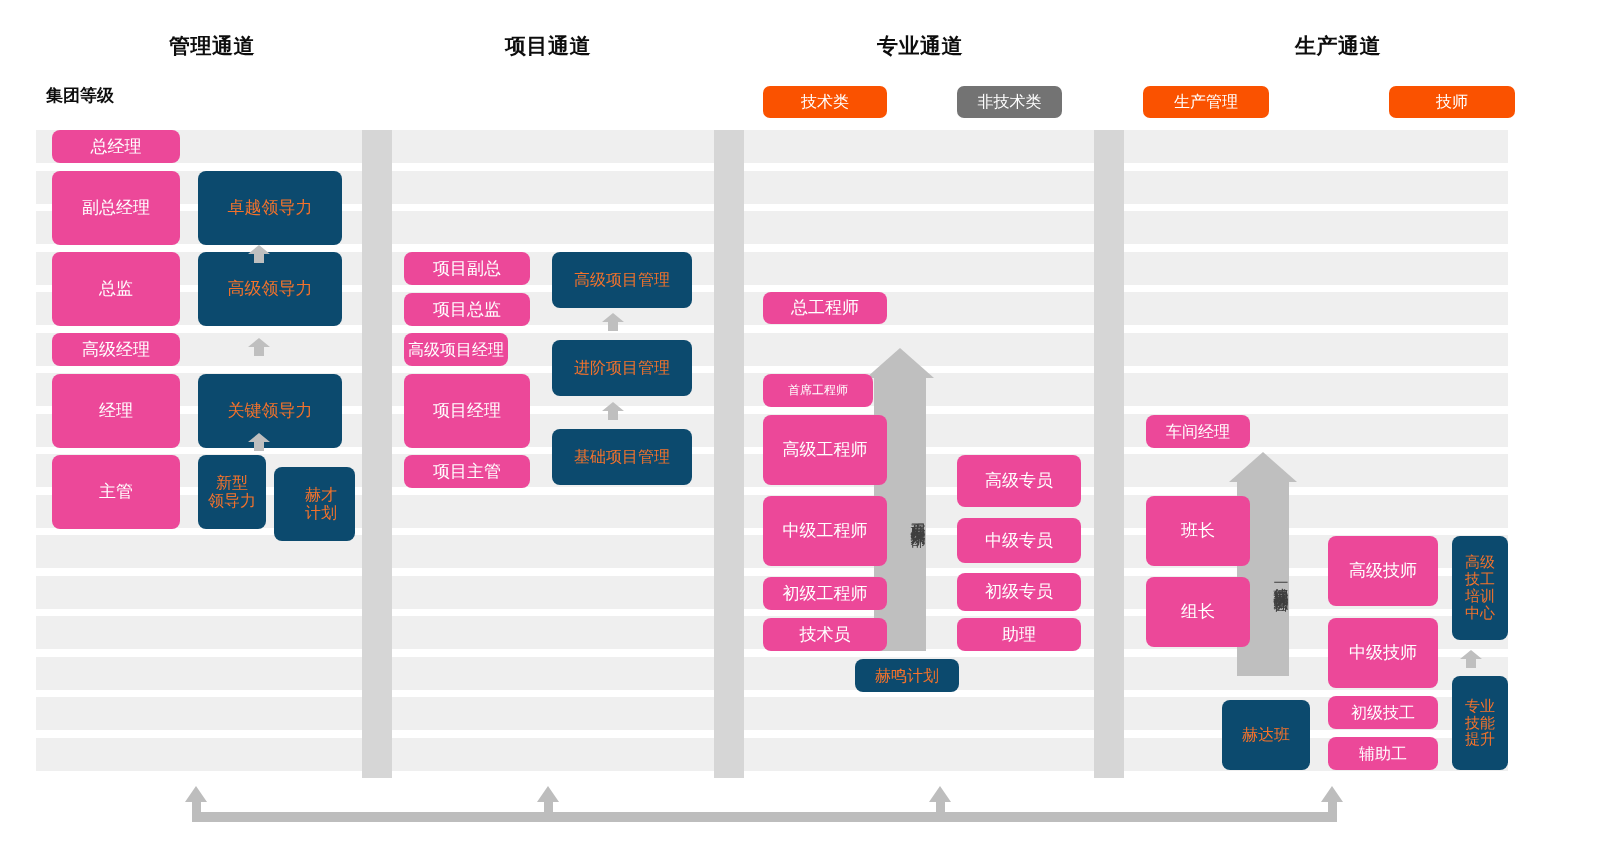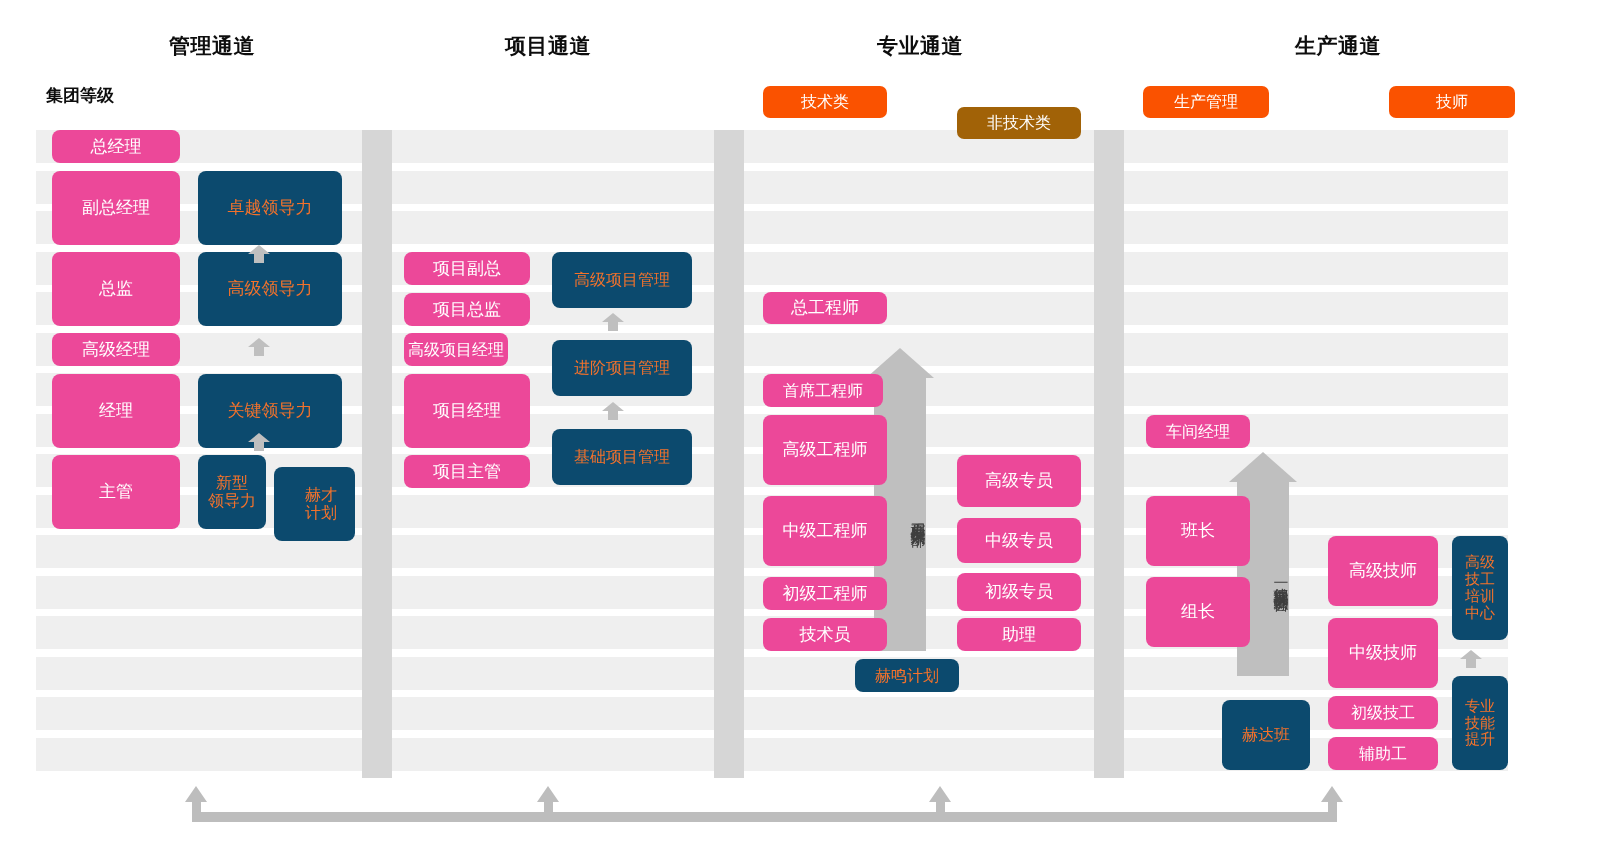--- a/index.html
+++ b/index.html
@@ -72,21 +72,21 @@
       <div class="row" style="left: 36px; top: 616px; width: 1472px; height: 33px; background: rgb(239, 239, 239);"></div>
       <div class="row" style="left: 36px; top: 656.5px; width: 1472px; height: 33px; background: rgb(239, 239, 239);"></div>
       <div class="row" style="left: 36px; top: 697px; width: 1472px; height: 33px; background: rgb(239, 239, 239);"></div>
       <div class="row" style="left: 36px; top: 737.5px; width: 1472px; height: 33px; background: rgb(239, 239, 239);"></div>
       <div class="sep" style="left: 362px; width: 30px; background: rgb(214, 214, 214);"></div>
       <div class="sep" style="left: 714px; width: 30px; background: rgb(214, 214, 214);"></div>
       <div class="sep" style="left: 1094px; width: 30px; background: rgb(214, 214, 214);"></div>
     </div>
   <div id="layer-pills">
       <div class="pill" style="left: 763px; top: 86px; width: 124px; height: 32px; background: rgb(250, 82, 0); color: rgb(255, 255, 255);">技术类</div>
-      <div class="pill" style="left: 957px; top: 86px; width: 124px; height: 32px; background: #a16207; color: rgb(255, 255, 255); margin-top: 21px;">非技术类</div>
+      <div class="pill" style="left: 957px; top: 86px; width: 105px; height: 32px; background: #737373; color: rgb(255, 255, 255);">非技术类</div>
       <div class="pill" style="left: 1143px; top: 86px; width: 126px; height: 32px; background: rgb(250, 82, 0); color: rgb(255, 255, 255);">生产管理</div>
       <div class="pill" style="left: 1389px; top: 86px; width: 126px; height: 32px; background: rgb(250, 82, 0); color: rgb(255, 255, 255);">技师</div>
     </div>
   <div id="layer-nodes">
       <div class="node solid" style="left: 52px; top: 130px; width: 128px; height: 33px; font-size: 17px;">总经理</div>
       <div class="node solid" style="left: 52px; top: 171px; width: 128px; height: 74px; font-size: 17px;">副总经理</div>
       <div class="node solid" style="left: 52px; top: 252px; width: 128px; height: 74px; font-size: 17px;">总监</div>
       <div class="node solid" style="left: 52px; top: 333px; width: 128px; height: 33px; font-size: 17px;">高级经理</div>
       <div class="node solid" style="left: 52px; top: 374px; width: 128px; height: 74px; font-size: 17px;">经理</div>
       <div class="node solid" style="left: 52px; top: 455px; width: 128px; height: 74px; font-size: 17px;">主管</div>
@@ -97,21 +97,21 @@
       <div class="node soft" style="left: 274px; top: 467px; width: 68px; height: 74px; font-size: 16px; padding-left: 13px;">赫才<br>计划</div>
       <div class="node solid" style="left: 404px; top: 252px; width: 126px; height: 33px; font-size: 17px;">项目副总</div>
       <div class="node solid" style="left: 404px; top: 293px; width: 126px; height: 33px; font-size: 17px;">项目总监</div>
       <div class="node solid" style="left: 404px; top: 333px; width: 104px; height: 33px; font-size: 16px;">高级项目经理</div>
       <div class="node solid" style="left: 404px; top: 374px; width: 126px; height: 74px; font-size: 17px;">项目经理</div>
       <div class="node solid" style="left: 404px; top: 455px; width: 126px; height: 33px; font-size: 17px;">项目主管</div>
       <div class="node soft" style="left: 552px; top: 252px; width: 140px; height: 56px; font-size: 16px;">高级项目管理</div>
       <div class="node soft" style="left: 552px; top: 340px; width: 140px; height: 56px; font-size: 16px;">进阶项目管理</div>
       <div class="node soft" style="left: 552px; top: 429px; width: 140px; height: 56px; font-size: 16px;">基础项目管理</div>
       <div class="node solid" style="left: 763px; top: 292px; width: 124px; height: 32px; font-size: 17px;">总工程师</div>
-      <div class="node solid" style="left: 763px; top: 374px; width: 120px; height: 33px; font-size: 16px;">首席工程师</div>
+      <div class="node solid" style="left: 763px; top: 374px; width: 110px; height: 33px; font-size: 12px;">首席工程师</div>
       <div class="node solid" style="left: 763px; top: 415px; width: 124px; height: 70px; font-size: 17px;">高级工程师</div>
       <div class="node solid" style="left: 763px; top: 496px; width: 124px; height: 70px; font-size: 17px;">中级工程师</div>
       <div class="node solid" style="left: 763px; top: 577px; width: 124px; height: 33px; font-size: 17px;">初级工程师</div>
       <div class="node solid" style="left: 763px; top: 618px; width: 124px; height: 33px; font-size: 17px;">技术员</div>
       <div class="node solid" style="left: 957px; top: 455px; width: 124px; height: 52px; font-size: 17px;">高级专员</div>
       <div class="node solid" style="left: 957px; top: 518px; width: 124px; height: 45px; font-size: 17px;">中级专员</div>
       <div class="node solid" style="left: 957px; top: 573px; width: 124px; height: 38px; font-size: 17px;">初级专员</div>
       <div class="node solid" style="left: 957px; top: 618px; width: 124px; height: 33px; font-size: 17px;">助理</div>
       <div class="node soft" style="left: 855px; top: 659px; width: 104px; height: 33px; font-size: 16px;">赫鸣计划</div>
       <div class="node solid" style="left: 1146px; top: 415px; width: 104px; height: 33px; font-size: 16px;">车间经理</div>

